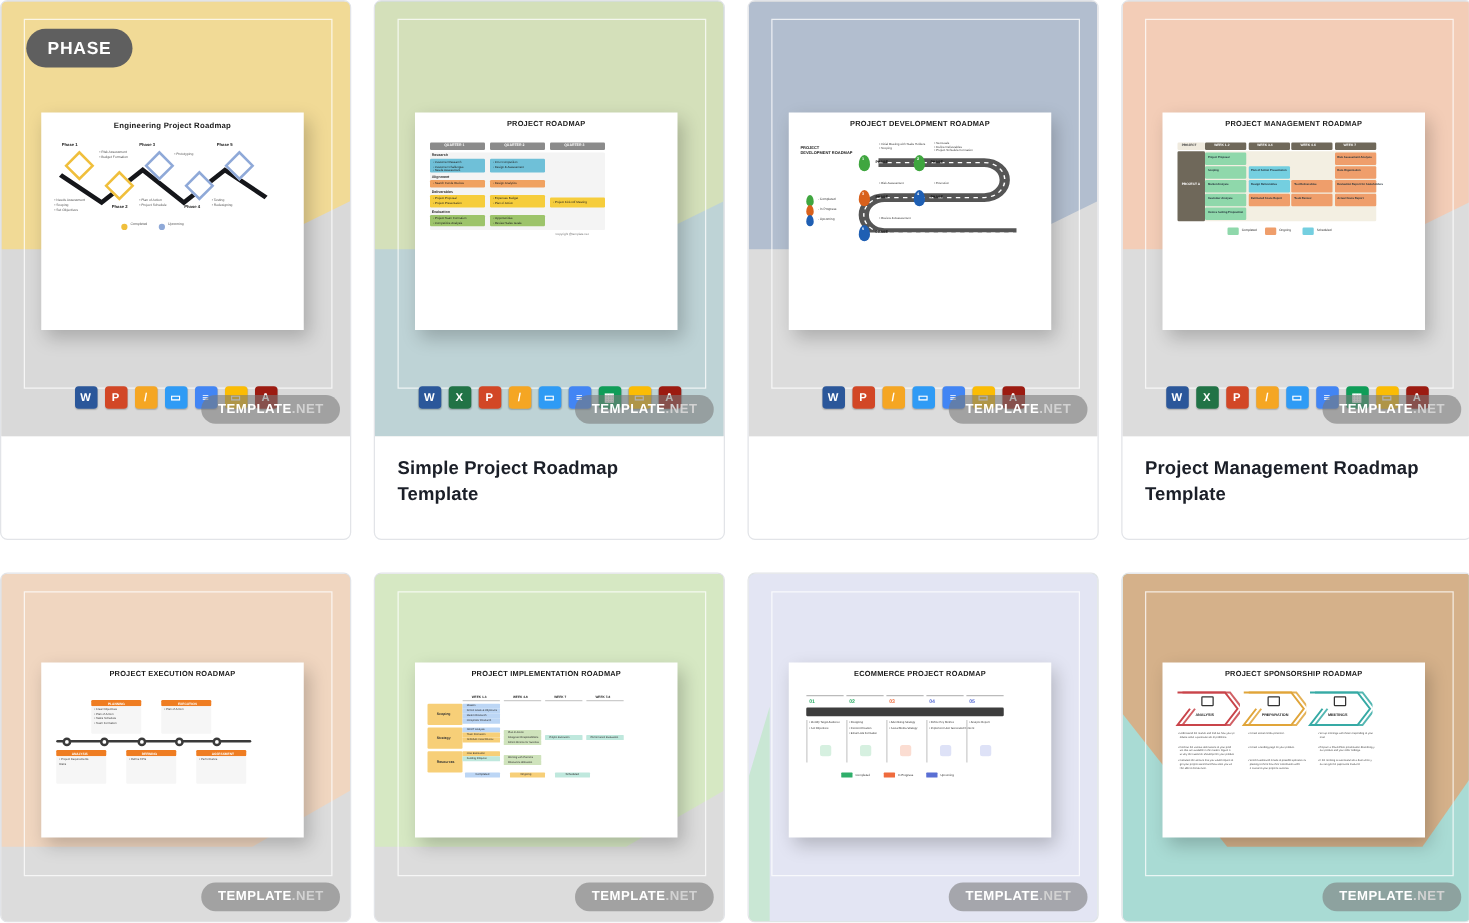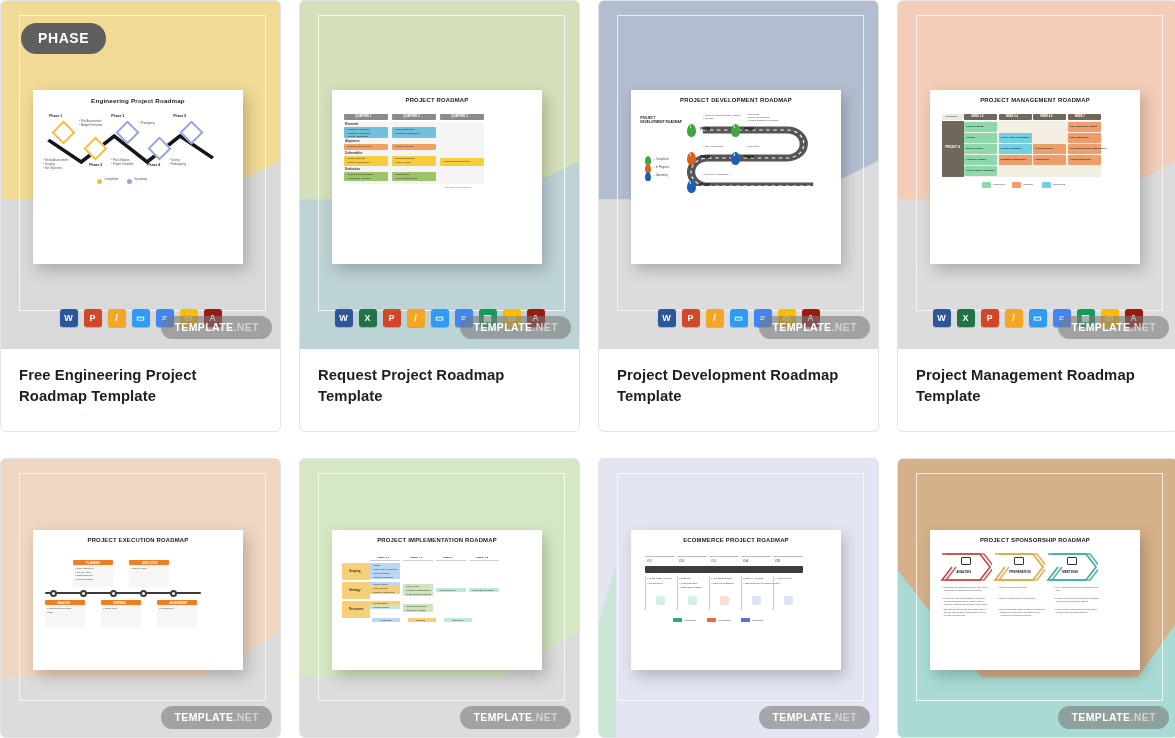--- a/index.html
+++ b/index.html
@@ -172,21 +172,20 @@
           <div class="fmt" style="background:#2b579a;">W</div>
           <div class="fmt" style="background:#d24726;">P</div>
           <div class="fmt" style="background:#f5a623;">/</div>
           <div class="fmt" style="background:#2f9bf5;">▭</div>
           <div class="fmt" style="background:#4285f4;">≡</div>
           <div class="fmt" style="background:#fbbc04;">▭</div>
           <div class="fmt" style="background:#9c1b11;">A</div>
         </div>
         <div class="watermark"><span class="wm-main">TEMPLATE</span><span class="wm-tld">.NET</span></div>
       </div>
-      <div class="caption">Free Engineering Project Roadmap Template</div>
     </div>
     <div class="card">
       <div class="thumb" style="height:348px;">
         <div class="base" style="background:#bed3d6;"></div>
         <div class="sheet" style="background:#d4e0ba;clip-path:polygon(0 0,100% 0,100% 46%,72% 57%,0 57%);"></div>
         <div class="inner-rule"></div>
         <div class="doc" style="left:32.315000000000005px;top:88.74px;width:209.345px;height:174px;">
           <div class="doc-title" style="font-size:5.9px;margin-top:7px;letter-spacing:.2px;padding:0 6px;">PROJECT ROADMAP</div>
           <div style="position:absolute;inset:16px 6px 4px 6px;">
             <div class="bar" style="left:6px;top:8px;width:44px;height:6px;background:#8b8b8b;border-radius:1px;"></div>
@@ -234,21 +233,21 @@
           <div class="fmt" style="background:#d24726;">P</div>
           <div class="fmt" style="background:#f5a623;">/</div>
           <div class="fmt" style="background:#2f9bf5;">▭</div>
           <div class="fmt" style="background:#4285f4;">≡</div>
           <div class="fmt" style="background:#0f9d58;">▦</div>
           <div class="fmt" style="background:#fbbc04;">▭</div>
           <div class="fmt" style="background:#9c1b11;">A</div>
         </div>
         <div class="watermark"><span class="wm-main">TEMPLATE</span><span class="wm-tld">.NET</span></div>
       </div>
-      <div class="caption">Request Project Roadmap Template</div>
+      <div class="caption">Simple Project Roadmap Template</div>
     </div>
     <div class="card">
       <div class="thumb" style="height:348px;">
         <div class="base" style="background:#dcdcdc;"></div>
         <div class="sheet" style="background:#b2becf;clip-path:polygon(0 0,100% 0,100% 46%,72% 57%,0 57%);"></div>
         <div class="inner-rule"></div>
         <div class="doc" style="left:32.315000000000005px;top:88.74px;width:209.345px;height:174px;">
           <div class="doc-title" style="font-size:5.9px;margin-top:7px;letter-spacing:.2px;padding:0 6px;">PROJECT DEVELOPMENT ROADMAP</div>
           <div style="position:absolute;inset:16px 6px 4px 6px;">
             <div style="position:absolute;left:3px;top:10px;font-size:3.2px;color:#222;font-weight:bold;white-space:nowrap;line-height:1.25;">PROJECT</div>
@@ -292,21 +291,20 @@
           <div class="fmt" style="background:#2b579a;">W</div>
           <div class="fmt" style="background:#d24726;">P</div>
           <div class="fmt" style="background:#f5a623;">/</div>
           <div class="fmt" style="background:#2f9bf5;">▭</div>
           <div class="fmt" style="background:#4285f4;">≡</div>
           <div class="fmt" style="background:#fbbc04;">▭</div>
           <div class="fmt" style="background:#9c1b11;">A</div>
         </div>
         <div class="watermark"><span class="wm-main">TEMPLATE</span><span class="wm-tld">.NET</span></div>
       </div>
-      <div class="caption">Project Development Roadmap Template</div>
     </div>
     <div class="card">
       <div class="thumb" style="height:348px;">
         <div class="base" style="background:#dcdcdc;"></div>
         <div class="sheet" style="background:#f3cdb7;clip-path:polygon(0 0,100% 0,100% 46%,72% 57%,0 57%);"></div>
         <div class="inner-rule"></div>
         <div class="doc" style="left:32.315000000000005px;top:88.74px;width:209.345px;height:174px;">
           <div class="doc-title" style="font-size:5.9px;margin-top:7px;letter-spacing:.2px;padding:0 6px;">PROJECT MANAGEMENT ROADMAP</div>
           <div style="position:absolute;inset:16px 6px 4px 6px;">
             <div class="bar" style="left:6px;top:8px;width:22px;height:6px;background:#efeade;"></div>

